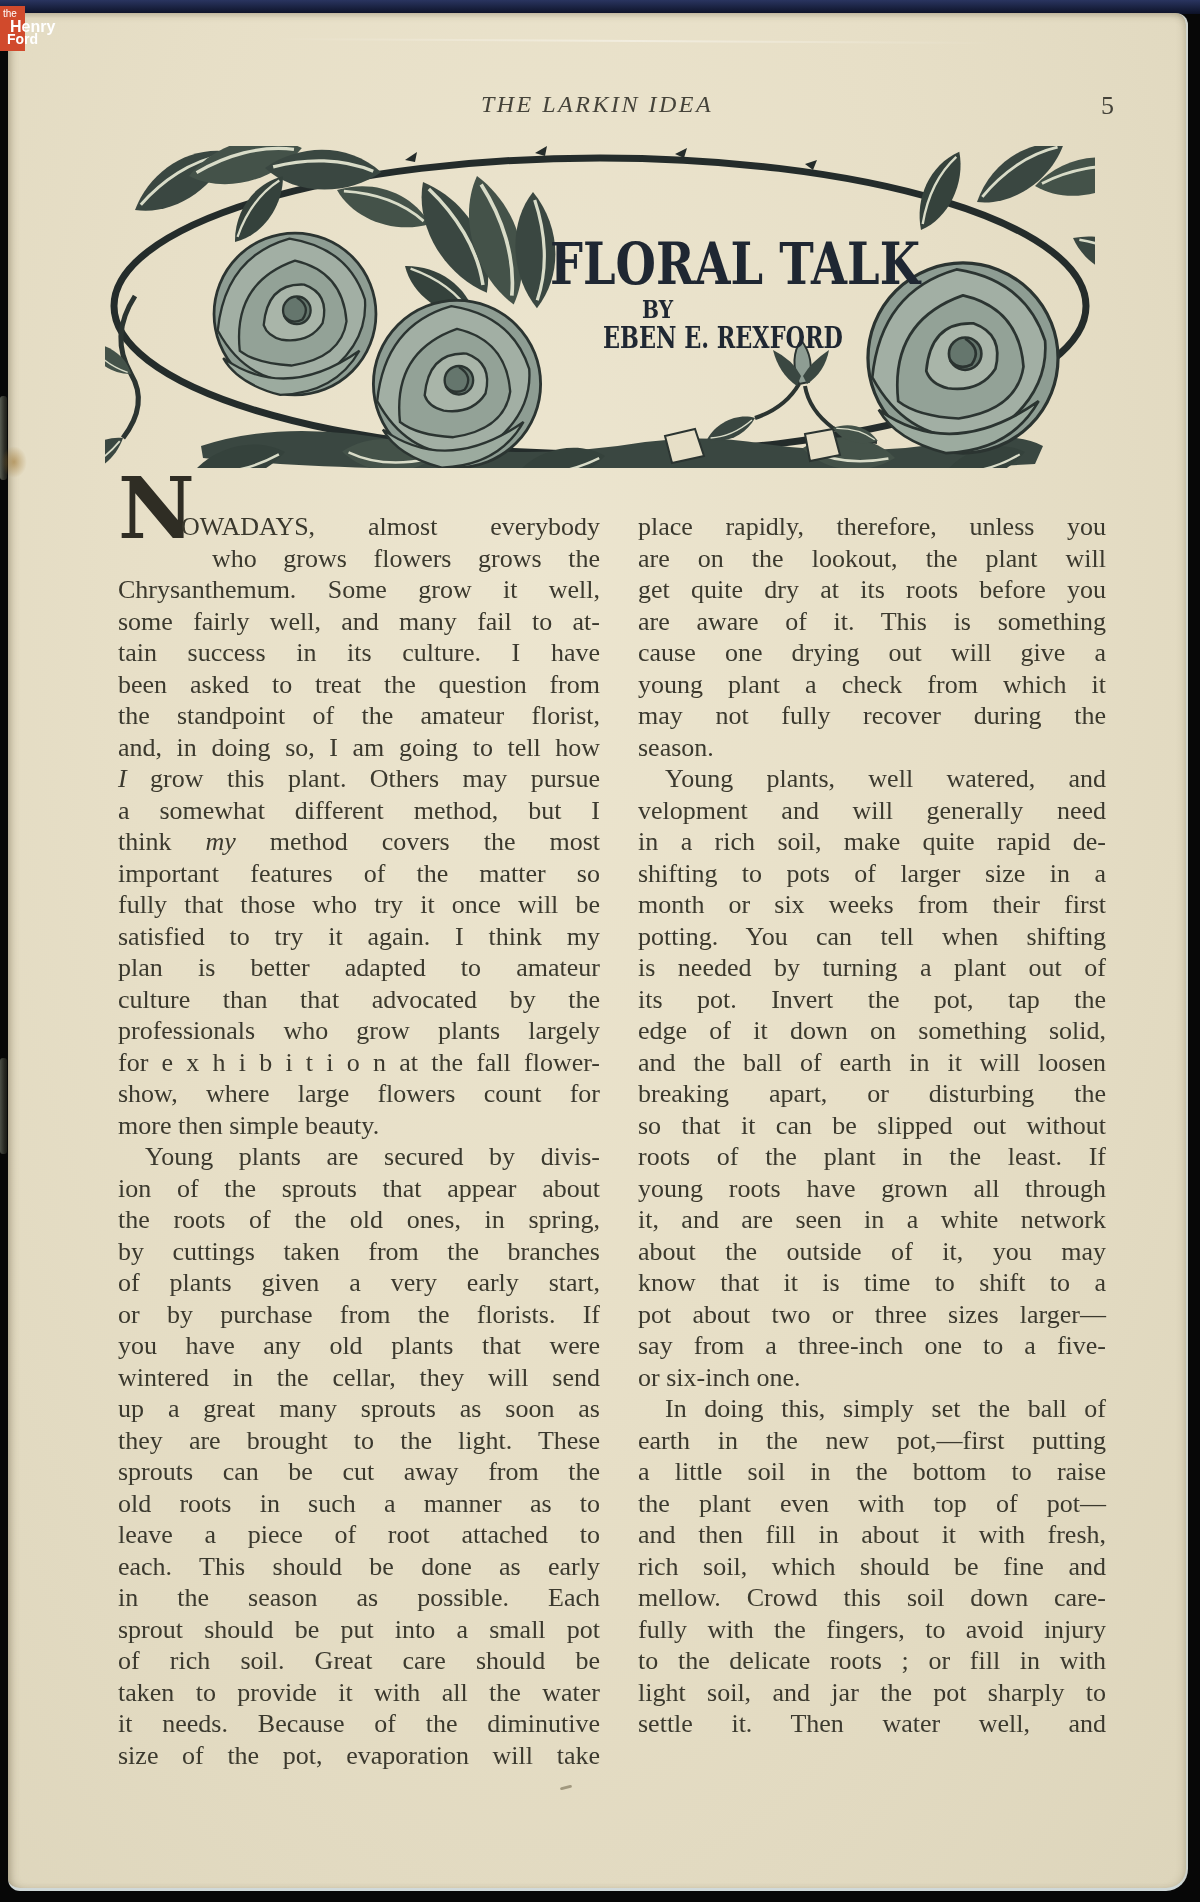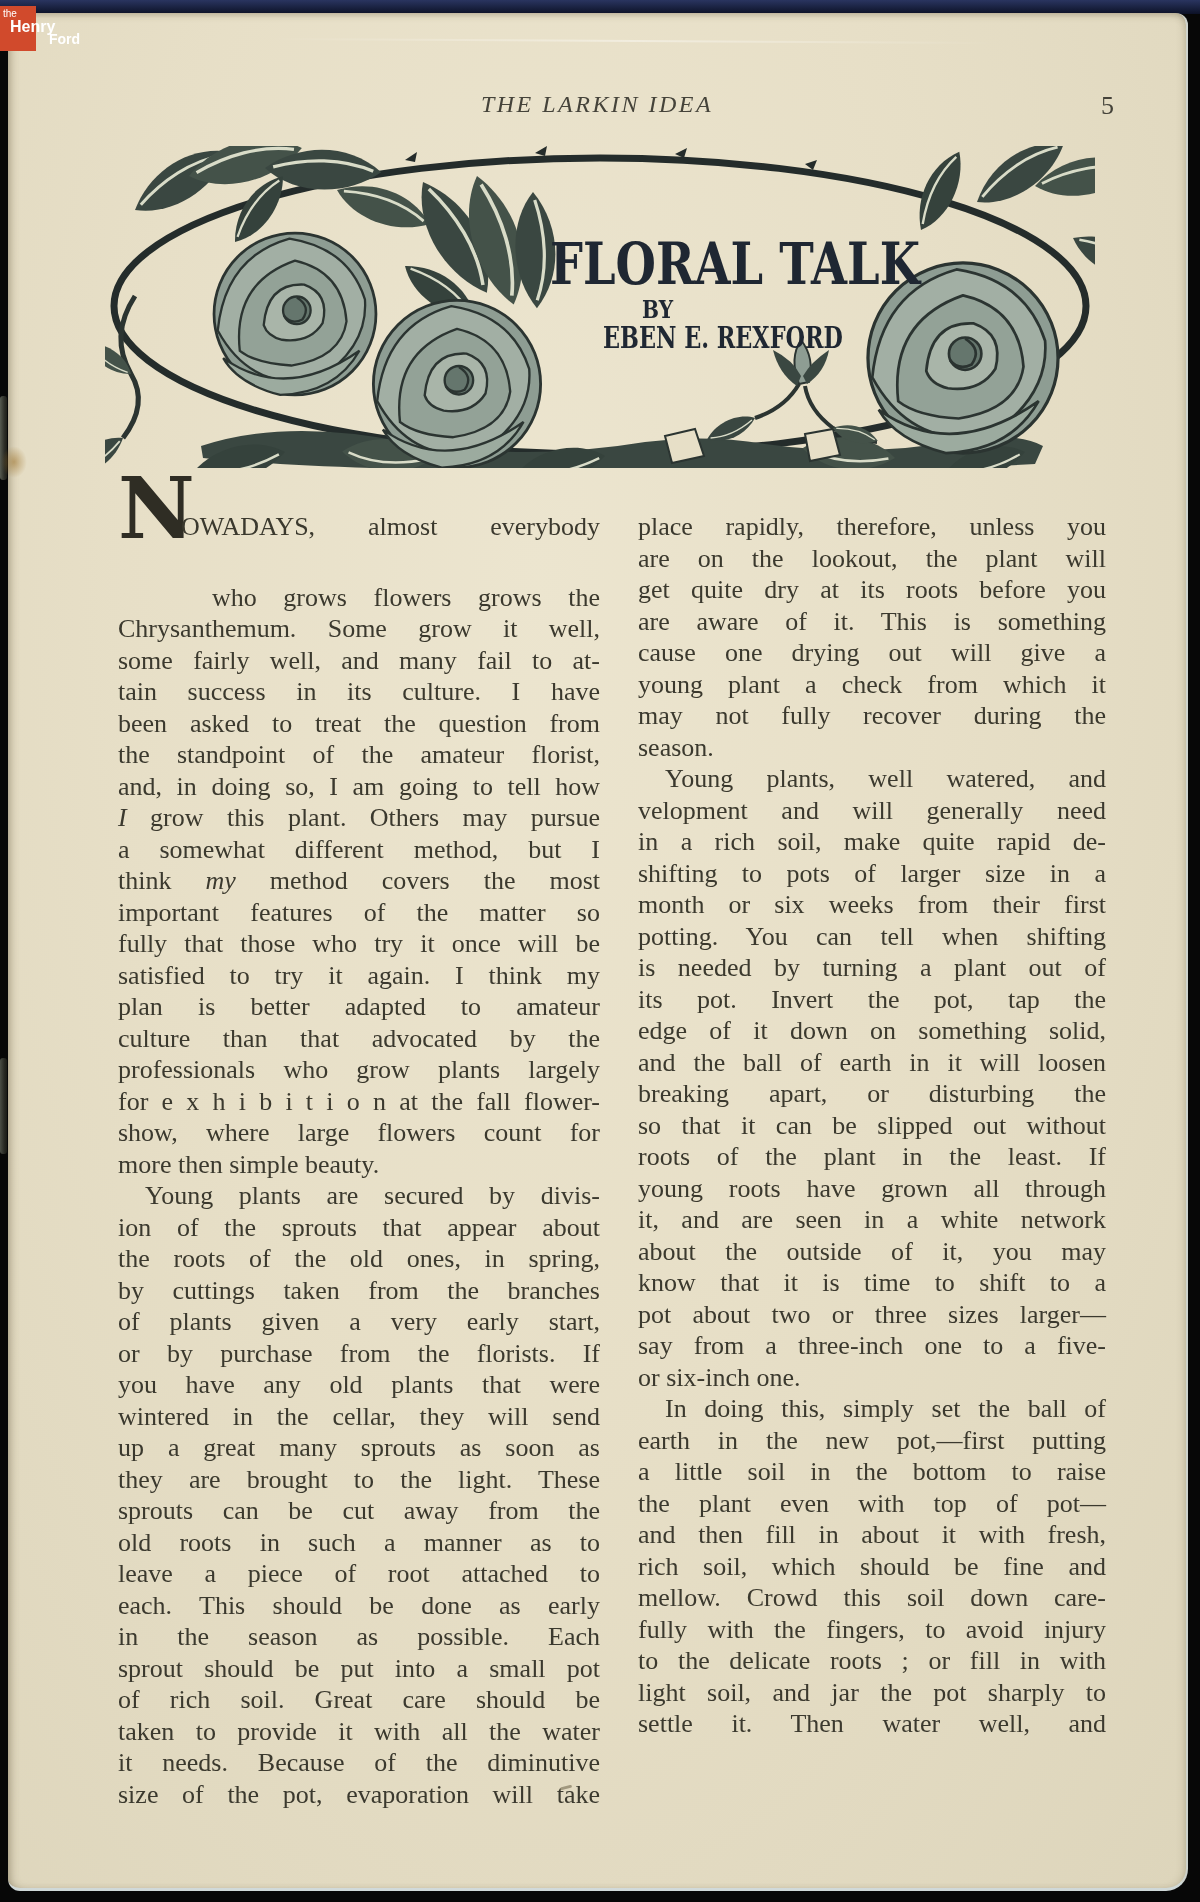--- a/index.html
+++ b/index.html
@@ -15,26 +15,26 @@
   .page{
     position:absolute;left:8px;top:13px;width:1178px;height:1875px;z-index:1;
     background:radial-gradient(ellipse at 45% 30%, #ece5cf 0%, #e7dfc7 45%, #ddd5bb 100%);
     border-radius:4px 12px 22px 12px;
     border-right:2px solid rgba(190,205,215,.55);
     border-bottom:3px solid rgba(200,215,225,.7);
     box-shadow:inset 7px 0 10px -5px rgba(70,58,32,.38), inset -5px 0 8px -4px rgba(70,58,32,.22),
                inset 0 6px 9px -5px rgba(70,58,32,.28);
   }
   
-  .hf-logo{position:absolute;left:0;top:6px;width:36px;height:45px;z-index:3;
+  .hf-logo{position:absolute;left:0;top:6px;width:25px;height:45px;z-index:3;
     font-family:"Liberation Sans", sans-serif;color:#fff;line-height:1;}
   .hf-logo .bg{position:absolute;inset:0;}
   .hf-the{position:absolute;left:3px;top:3px;font-size:10px;font-weight:normal;}
   .hf-henry{position:absolute;left:10px;top:13px;font-size:16px;font-weight:bold;}
-  .hf-ford{position:absolute;left:7px;top:26px;font-size:14px;font-weight:bold;margin-left:42px;}
+  .hf-ford{position:absolute;left:7px;top:26px;font-size:14px;font-weight:bold;}
   
   .staple{position:absolute;width:7px;border-radius:3px;z-index:2;
     background:linear-gradient(90deg,#565a50,#2e2f28 60%,#1d1e19);}
   .staple.s1{left:0;top:396px;height:84px;}
   .staple.s2{left:0;top:1058px;height:96px;opacity:.85;}
   .rust{position:absolute;left:1px;top:446px;width:26px;height:32px;border-radius:50%;
     background:radial-gradient(ellipse, rgba(155,112,40,.55), rgba(155,112,40,0) 70%);z-index:2;}
   .crease{position:absolute;left:22%;top:27px;width:62%;height:2px;z-index:2;
     background:linear-gradient(90deg,rgba(255,255,255,0),rgba(255,255,255,.4),rgba(255,255,255,0));
     transform:rotate(.3deg);}
@@ -49,21 +49,21 @@
   .masthead{position:absolute;left:97px;top:133px;width:990px;height:322px;}
   
   .column{position:absolute;top:498px;width:482px;color:#3b392e;
     font-size:26px;line-height:31.5px;}
   .column.left{left:110px;}
   .column.right{left:630px;width:468px;}
   .line{text-align:justify;text-align-last:justify;height:31.5px;overflow:visible;}
   .line.end{text-align-last:left;}
   .line.in{text-indent:27px;}
   .line.dc1{padding-left:63px;}
-  .line.dc2{padding-left:94px;margin-top:39px;}
+  .line.dc2{padding-left:94px;}
   .line i{font-style:italic;}
   .drop-cap{position:absolute;left:110px;top:462px;font-size:84px;line-height:68px;
     font-weight:bold;color:#2f2d24;font-family:"DejaVu Serif", serif;}
 </style>
 </head>
 <body>
 
 <div class="topbar"></div>
 
 <div class="page">

